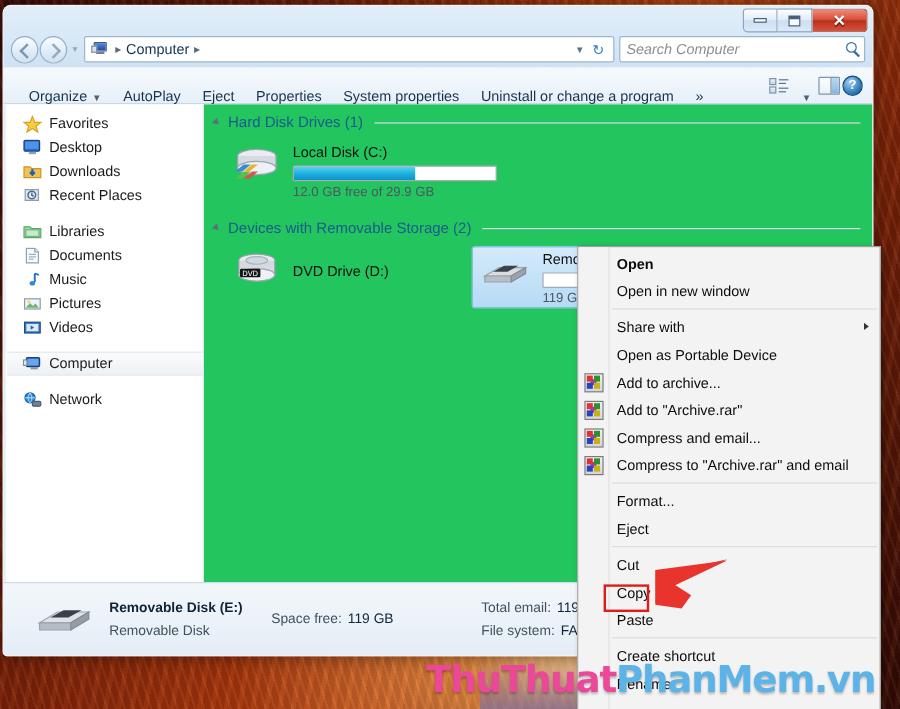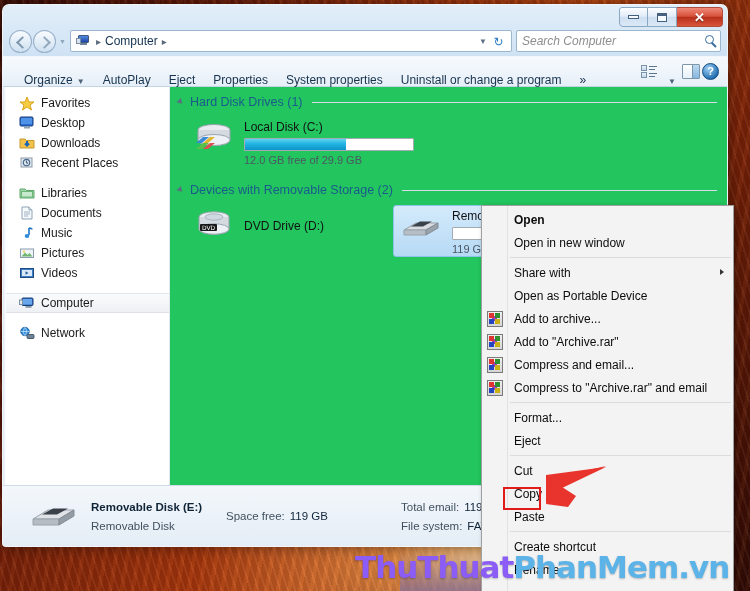--- a/index.html
+++ b/index.html
@@ -165,21 +165,21 @@
     box-shadow:6px 0 0 #2d8f2d, 0 6px 0 #2244c0, 6px 6px 0 #c9b015, 3px 3px 0 #9b3fb8;}
 
   
   .hl-box{position:absolute;left:503px;top:487px;width:38px;height:23px;
     border:2.5px solid #e11a1a;z-index:40;}
   .arrow-ann{position:absolute;left:532px;top:463px;width:78px;height:48px;z-index:41;}
 
   
   .wm{position:absolute;left:355px;bottom:6px;z-index:60;font-size:31px;font-weight:bold;
     font-family:"DejaVu Sans",sans-serif;letter-spacing:-1px;white-space:nowrap;}
-  .wm .r{color:#8b5cf6;}.wm .b{color:#5cb3e8;}
+  .wm .r{color:#ec4899;}.wm .b{color:#5cb3e8;}
   .wm span{text-shadow:0 1px 2px rgba(0,0,0,.25);}
 </style>
 </head>
 <body>
 
 <div class="wall-streaks"></div>
 <div class="wall-glow"></div>
 <div class="wall-purple"></div>
 
 <div class="window">

